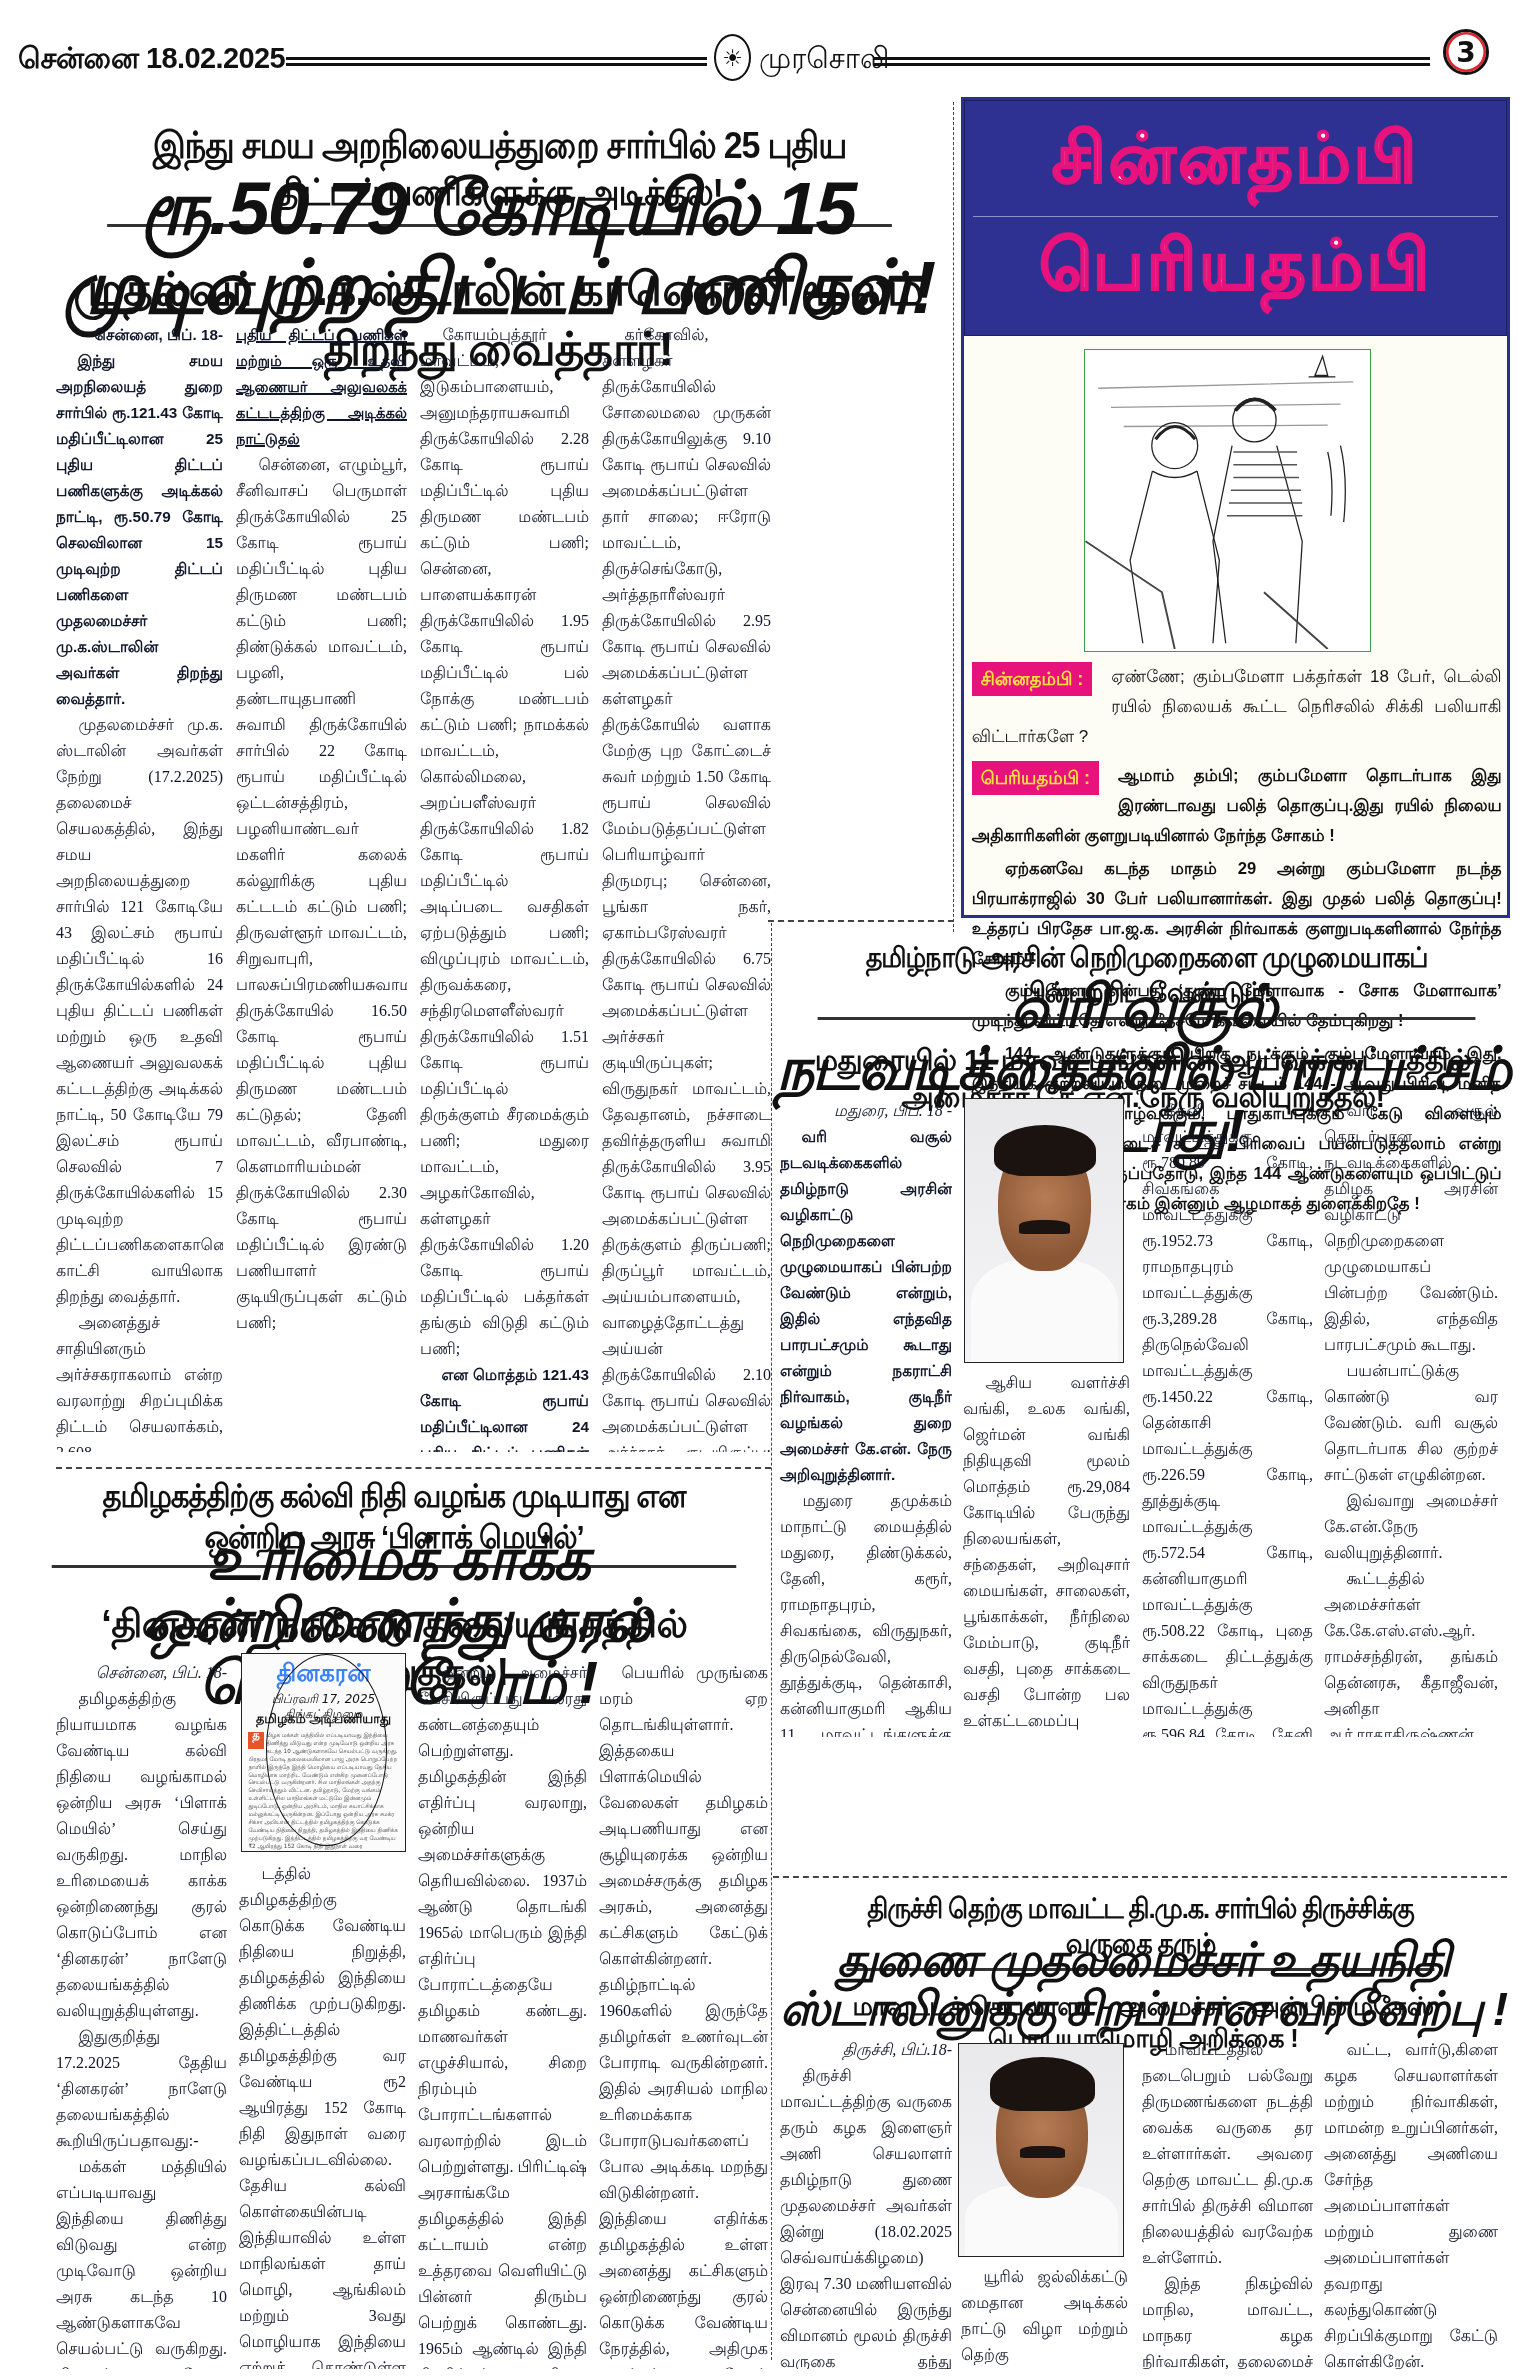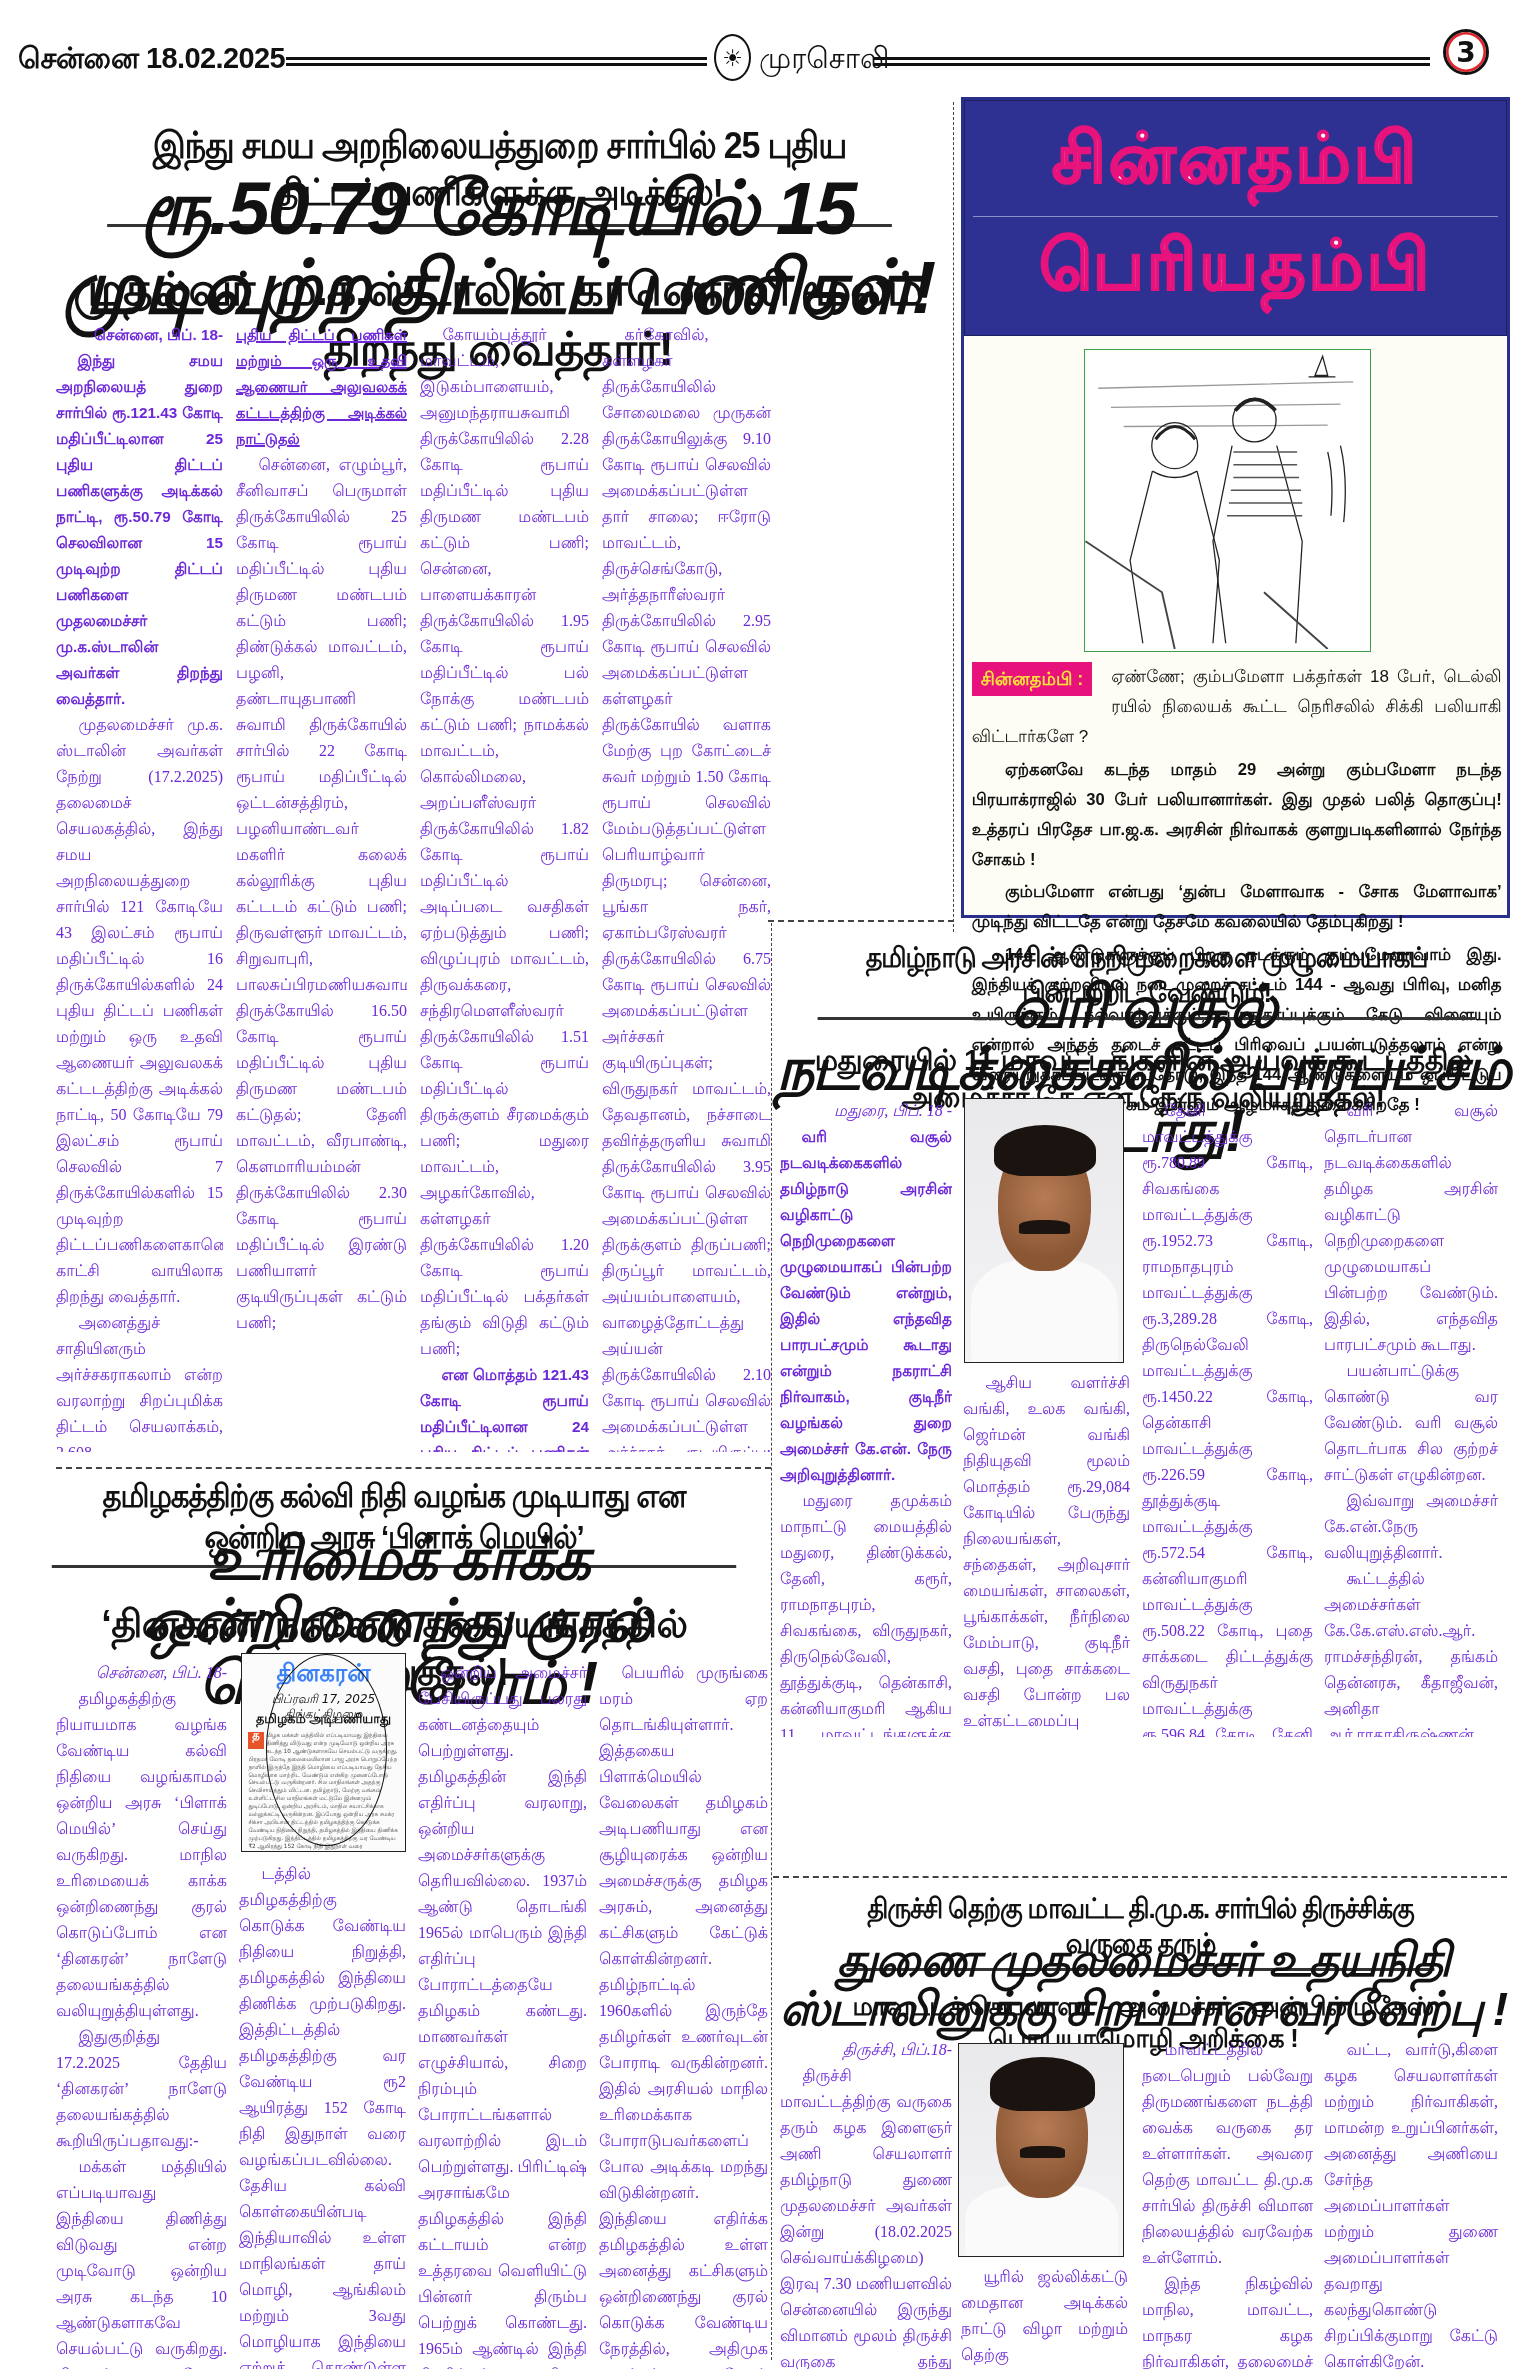--- a/index.html
+++ b/index.html
@@ -13,21 +13,21 @@
   .mast-rule.r1 { left: 268px; width: 421px; }
   .mast-rule.r2 { left: 856px; width: 556px; }
   .mast-logo { position: absolute; left: 696px; top: 6.4px; width: 37px; height: 47px; border: 2.6px solid #111; border-radius: 50%; display: flex; align-items: center; justify-content: center; font-size: 23px; }
   .mast-name { position: absolute; left: 741px; top: 14px; font-size: 29px; font-family: "Liberation Sans", sans-serif; }
   .page-num { position: absolute; left: 1425px; top: 1.3px; width: 46px; height: 46px; border-radius: 50%; border: 3.2px solid #111; box-shadow: inset 0 0 0 2.6px #e0262d; display: flex; align-items: center; justify-content: center; font-size: 28px; font-weight: bold; background: #fff; }
 
   
   .kicker { font-family: "Liberation Sans", sans-serif; font-weight: bold; text-align: center; border-bottom: 3.2px solid #333; letter-spacing: -1.3px; transform: scaleX(0.92); }
   .headline { font-family: "Liberation Sans", sans-serif; font-weight: bold; text-align: center; letter-spacing: -1.9px; line-height: 1.05; font-style: italic; }
   .subhead { font-family: "Liberation Sans", sans-serif; font-weight: bold; text-align: center; letter-spacing: -0.6px; }
-  .col { position: absolute; font-family: "Liberation Serif", serif; font-size: 16px; line-height: 26px; text-align: justify; color: #6d28d9; overflow: hidden; }
+  .col { position: absolute; font-family: "Liberation Serif", serif; font-size: 16px; line-height: 26px; text-align: justify; color: #0f172a; overflow: hidden; }
   .col p { text-indent: 1.4em; }
   .col .lead { font-family: "Liberation Sans", sans-serif; font-weight: bold; font-size: 15.3px; }
   .col .dateline { text-align: right; font-family: "Liberation Sans", sans-serif; font-weight: bold; font-size: 15.3px; text-indent: 0; }
   .col .dateline-i { text-align: right; font-style: italic; text-indent: 0; }
   .col .subhd { font-family: "Liberation Sans", sans-serif; font-weight: bold; font-size: 14.7px; text-decoration: underline; text-decoration-thickness: 1.9px; text-indent: 0; }
   .col .boldp { font-family: "Liberation Sans", sans-serif; font-weight: bold; font-size: 15.3px; }
   .dash-h { position: absolute; border-top: 2.6px dashed #444; }
   .dash-v { position: absolute; border-left: 1.9px dashed #444; }
 
   
@@ -141,20 +141,24 @@
         <path d="M360 40 L372 10 L380 40 Z M350 42 L392 42"></path>
         <path d="M380 160 Q390 200 385 260 M400 150 Q412 200 405 270"></path>
       </g>
     </svg>
   </div>
   <div class="cb-dialogue">
     <p class="plain">
       <span class="speaker">சின்னதம்பி :</span>
       <span>ஏண்ணே; கும்பமேளா பக்தர்கள் 18 பேர், டெல்லி ரயில் நிலையக் கூட்ட நெரிசலில் சிக்கி பலியாகி விட்டார்களே ?</span>
     </p>
+    <p class="bold" style="margin-top:9px;">
+      <span class="speaker">பெரியதம்பி :</span>
+      <span>ஆமாம் தம்பி; கும்பமேளா தொடர்பாக இது இரண்டாவது பலித் தொகுப்பு.இது ரயில் நிலைய அதிகாரிகளின் குளறுபடியினால் நேர்ந்த சோகம் !</span>
+    </p>
     <p class="bold indent">ஏற்கனவே கடந்த மாதம் 29 அன்று கும்பமேளா நடந்த பிரயாக்ராஜில் 30 பேர் பலியானார்கள். இது முதல் பலித் தொகுப்பு! உத்தரப் பிரதேச பா.ஜ.க. அரசின் நிர்வாகக் குளறுபடிகளினால் நேர்ந்த சோகம் !</p>
     <p class="bold indent">கும்பமேளா என்பது ‘துன்ப மேளாவாக - சோக மேளாவாக’ முடிந்து விட்டதே என்று தேசமே கவலையில் தேம்புகிறது !</p>
     <p class="bold indent">144 ஆண்டுகளுக்குப் பிறகு நடக்கும் கும்பமேளாவாம் இது. இந்தியக் குற்றவியல் நடைமுறைச் சட்டம் 144 - ஆவது பிரிவு, மனித உயிருக்கும், நல்வாழ்வுக்கும், பாதுகாப்புக்கும் கேடு விளையும் என்றால் அந்தத் தடைச் சட்டப் பிரிவைப் பயன்படுத்தலாம் என்று வரையறுக்கப்பட்டிருப்பதோடு, இந்த 144 ஆண்டுகளையும் ஒப்பிட்டுப் பார்க்கும்போது, சோகம் இன்னும் ஆழமாகத் துளைக்கிறதே !</p>
   </div>
 </aside>
 
 <div class="dash-v" style="left:771px; top:923px; height:1437px;"></div>
 <section>
   <div class="kicker s2-kicker">தமிழ்நாடு அரசின் நெறிமுறைகளை முழுமையாகப் பின்பற்றிட வேண்டும்!</div>
   <h1 class="headline s2-head">வரி வசூல் நடவடிக்கைகளில் பாரபட்சம் கூடாது!</h1>

